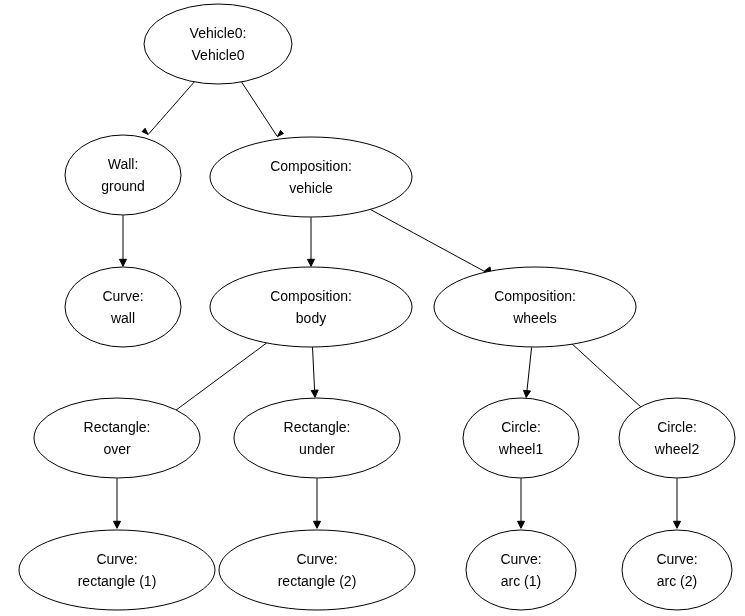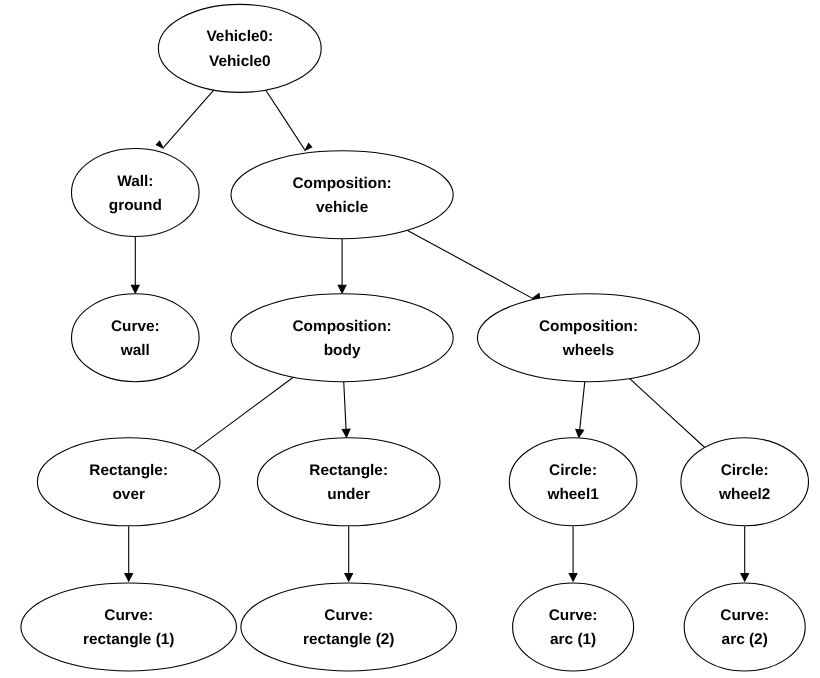--- a/index.html
+++ b/index.html
@@ -6,21 +6,20 @@
     margin: 0;
     padding: 0;
     background: #ffffff;
   }
   #graph-canvas {
     position: relative;
     width: 745px;
     height: 616px;
     background: #ffffff;
     overflow: hidden;
-    font-weight: bold;
   }
   svg#graph-svg {
     display: block;
     width: 745px;
     height: 616px;
   }
   .node-ellipse {
     fill: #ffffff;
     stroke: #000000;
     stroke-width: 1;

